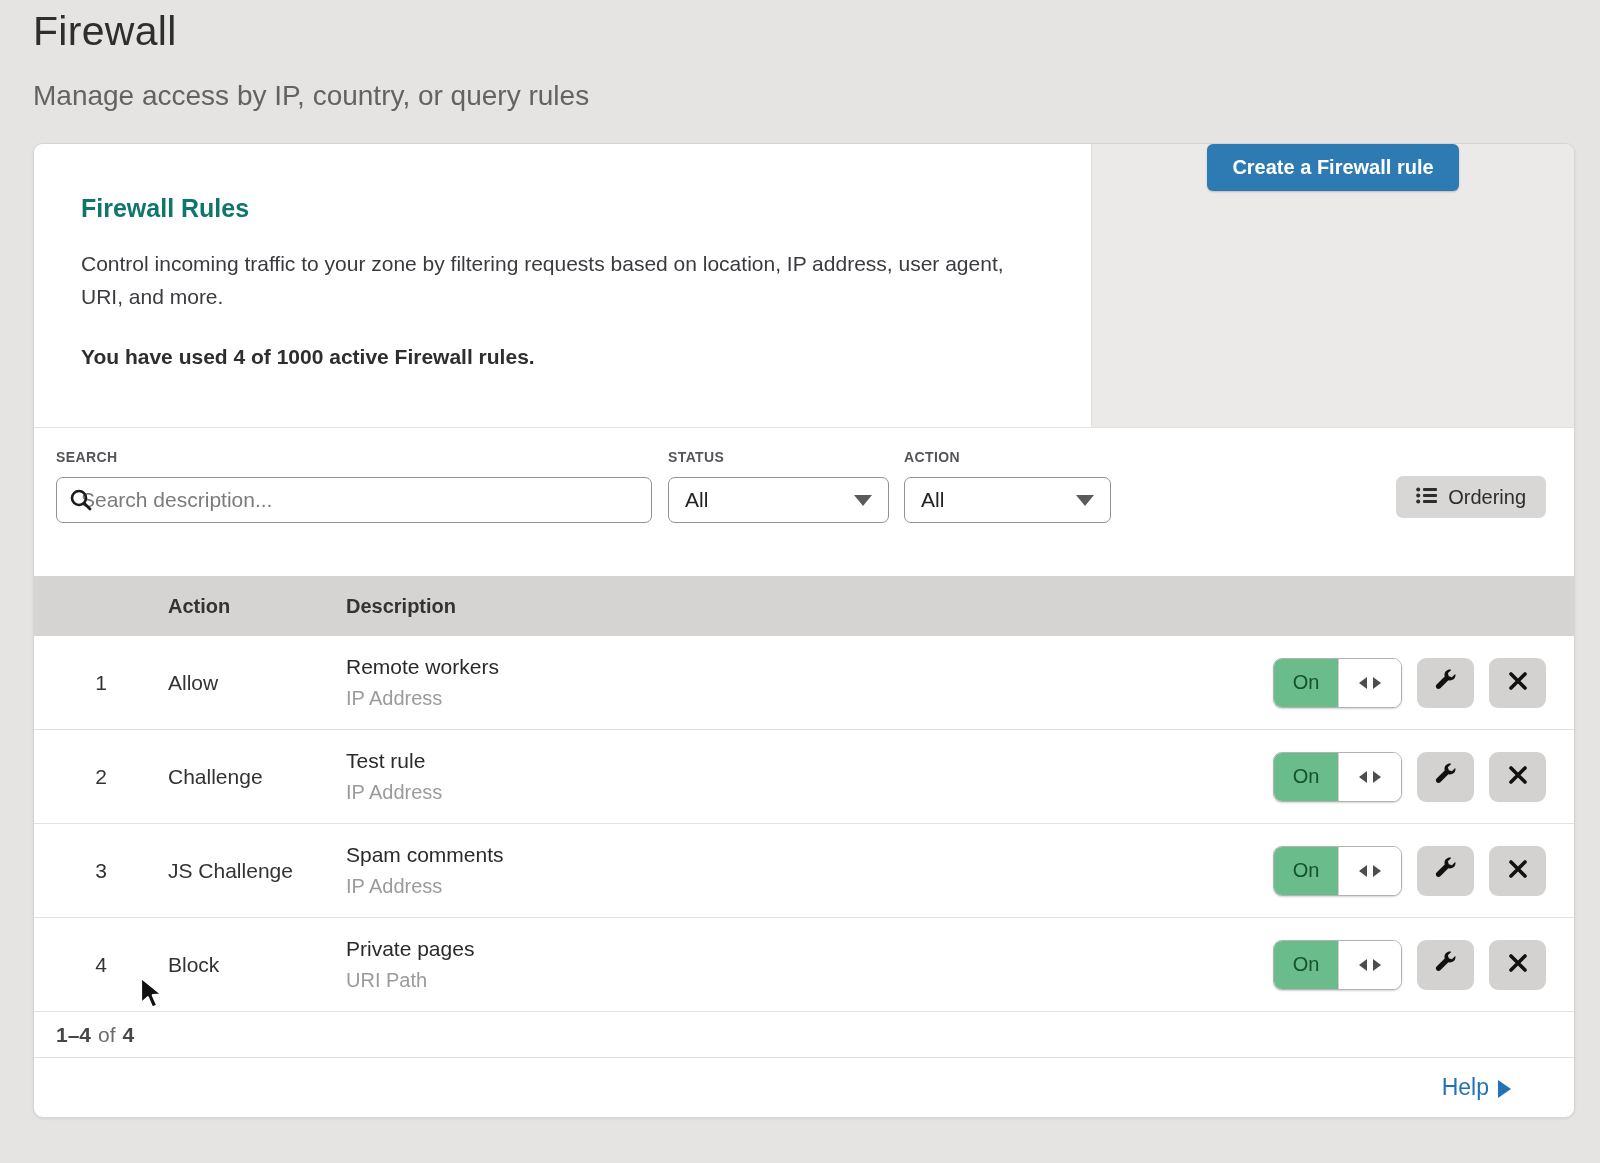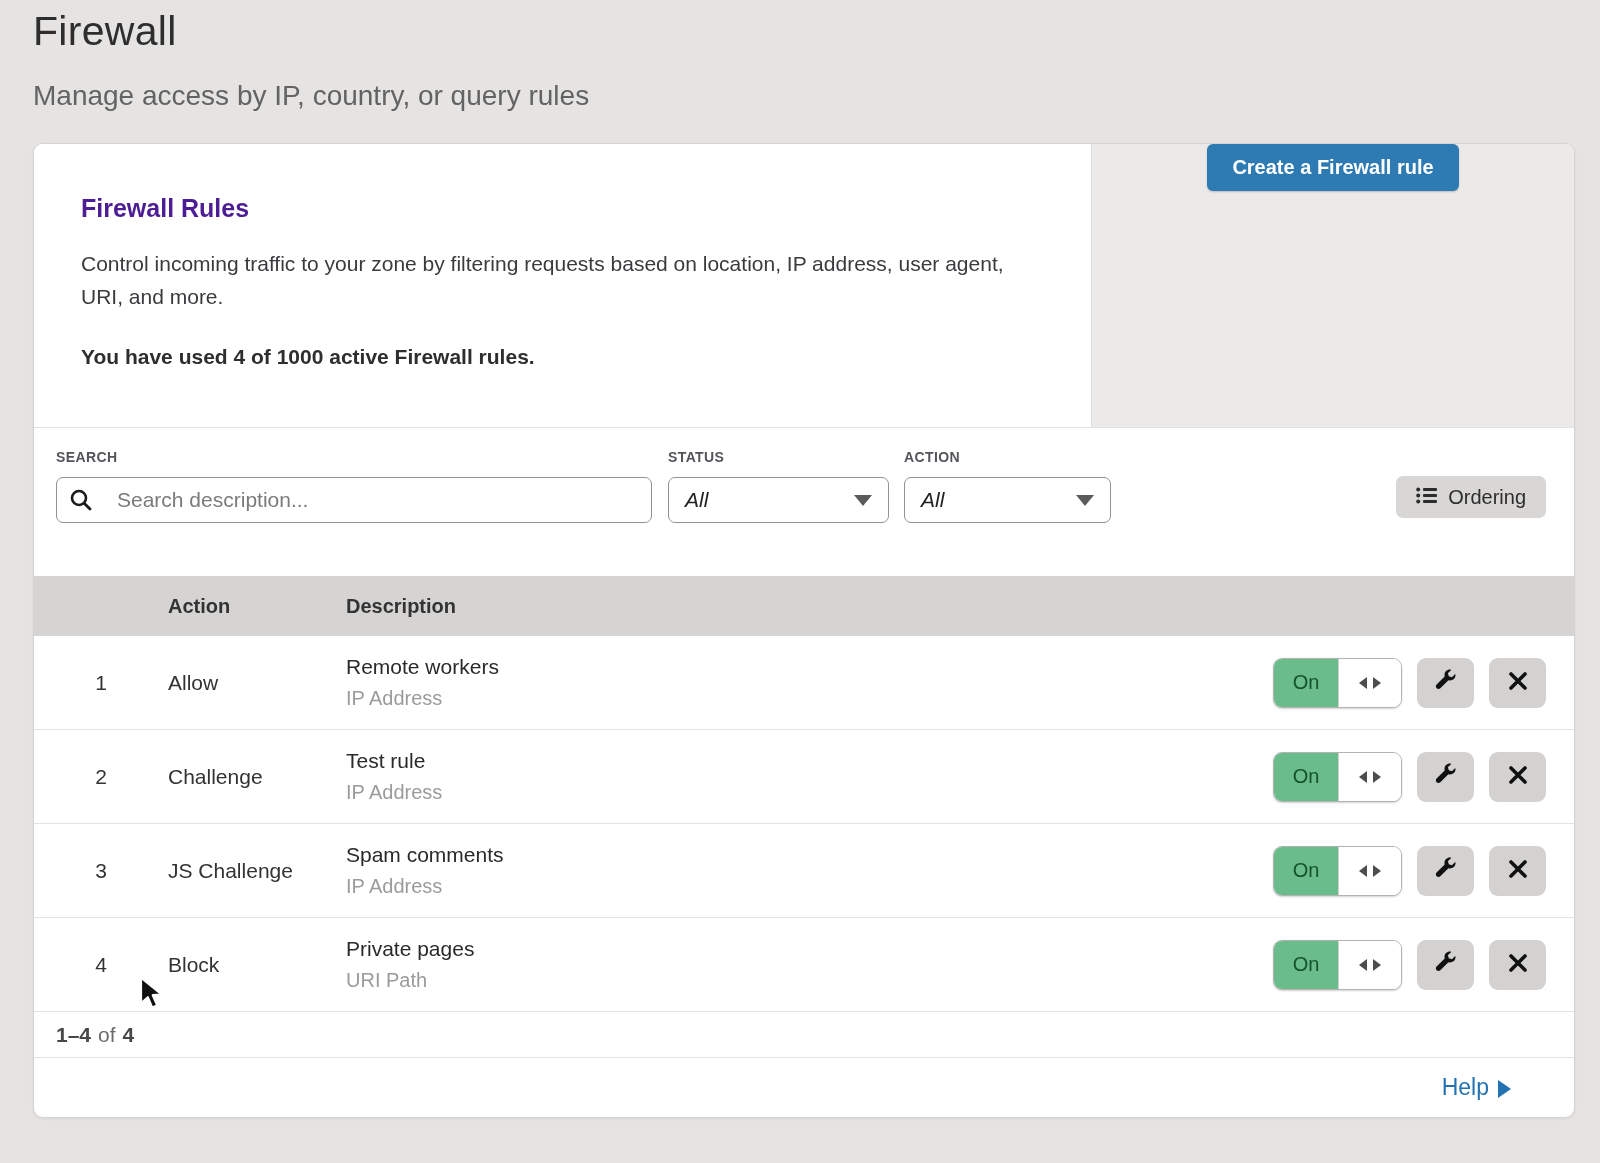--- a/index.html
+++ b/index.html
@@ -24,21 +24,21 @@
     border:1px solid #d6d5d3;
     border-radius:10px;
     box-shadow:0 1px 3px rgba(0,0,0,0.07);
     overflow:hidden;
     display:flex; flex-direction:column;
   }
 
   
   .card-top { flex:none; height:284px; display:flex; border-bottom:1px solid #e2e2e2; }
   .card-top-left { flex:none; width:1057px; background:#fff; padding:50px 60px 0 47px; }
-  .overview-heading { font-size:25px; font-weight:700; color:#4c1d95; }
+  .overview-heading { font-size:25px; font-weight:700; color:#0f766e; }
   .overview-desc { font-size:21px; color:#3a3b3e; line-height:33px; max-width:950px; margin-top:24px; }
   .overview-usage { font-size:21px; font-weight:700; color:#2e2e2e; margin-top:32px; }
   .card-top-right {
     flex:1; background:#ebeae8; border-left:1px solid #dedddb;
     display:flex; align-items:flex-start; justify-content:center;
   }
   .create-btn {
     background:#2e7bb4; color:#ffffff;
     font-family:inherit; font-size:20px; font-weight:700;
     border:none; border-radius:6px;
@@ -48,29 +48,29 @@
 
   
   .filters { flex:none; height:148px; padding:21px 28px 0 22px; display:flex; }
   .filter-group { display:flex; flex-direction:column; }
   .filter-label { font-size:14px; font-weight:700; color:#54555a; letter-spacing:0.4px; margin-bottom:12px; }
   .search-wrap { position:relative; }
   .search-input {
     width:596px; height:46px;
     border:1px solid #929292; border-radius:7px;
     font-family:inherit; font-size:21px; color:#333;
-    padding:0 14px 0 60px; background:#fff; outline:none;
+    padding:0 14px 0 24px; background:#fff; outline:none;
   }
   .search-input::placeholder { color:#7b7b7b; }
   .search-icon { position:absolute; left:13px; top:11px; width:24px; height:24px; }
   .select-box {
     height:46px; background:#fff;
     border:1px solid #929292; border-radius:7px;
     display:flex; align-items:center; justify-content:space-between;
-    padding:0 16px; font-size:21px; color:#222; cursor:pointer;font-style:italic;
+    padding:0 16px; font-size:21px; color:#222; cursor:pointer;
   }
   .select-status { width:221px; margin-left:0; }
   .select-action { width:207px; }
   .g-status { margin-left:16px; }
   .g-action { margin-left:15px; }
   .caret-down { width:0; height:0; border-left:9px solid transparent; border-right:9px solid transparent; border-top:11px solid #5b5b5b; }
   .ordering-btn {
     margin-left:auto; margin-top:27px; align-self:flex-start;
     height:42px; background:#d8d7d5; border:none; border-radius:7px;
     display:flex; align-items:center; gap:11px; padding:0 20px;

